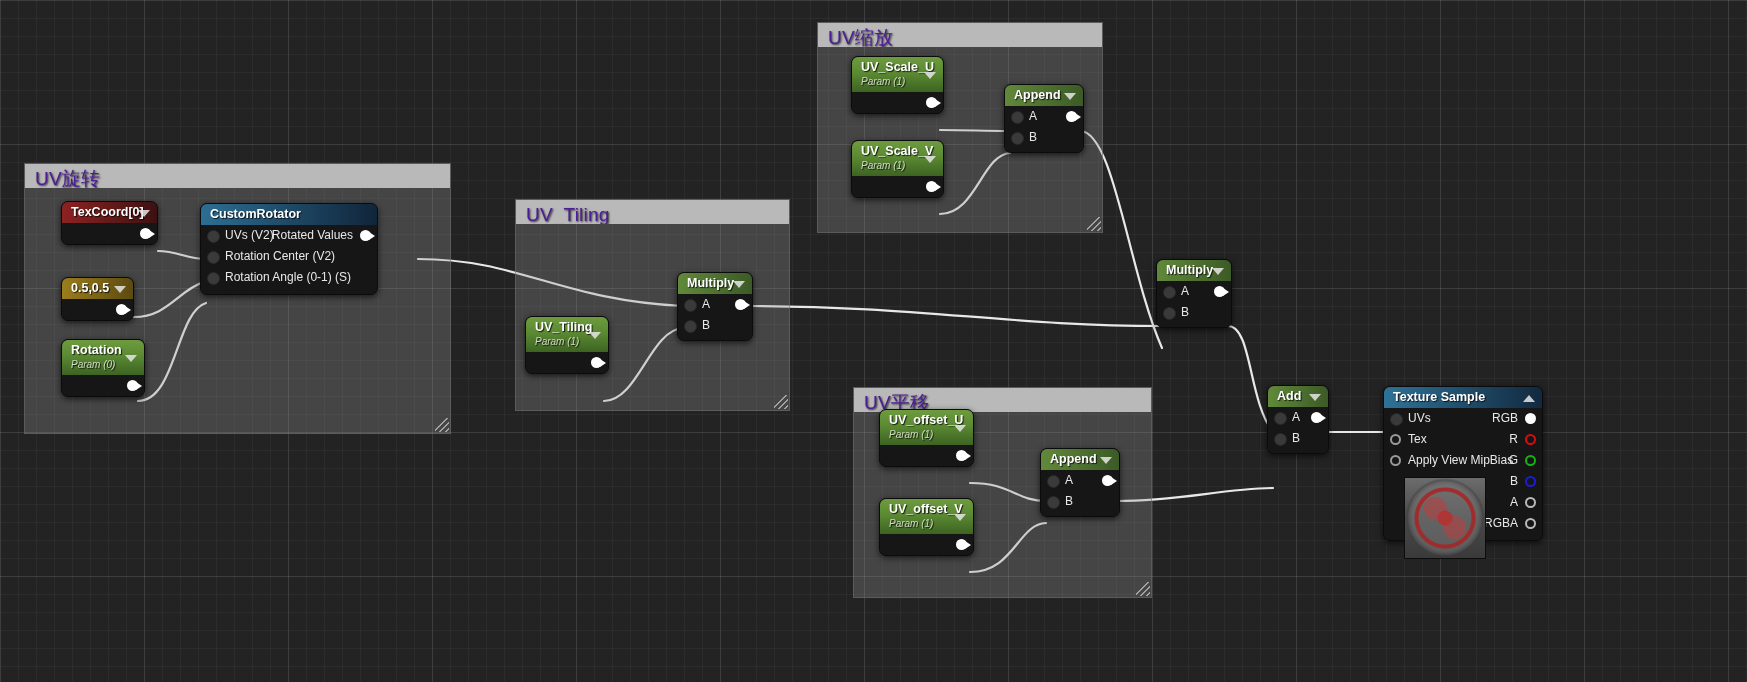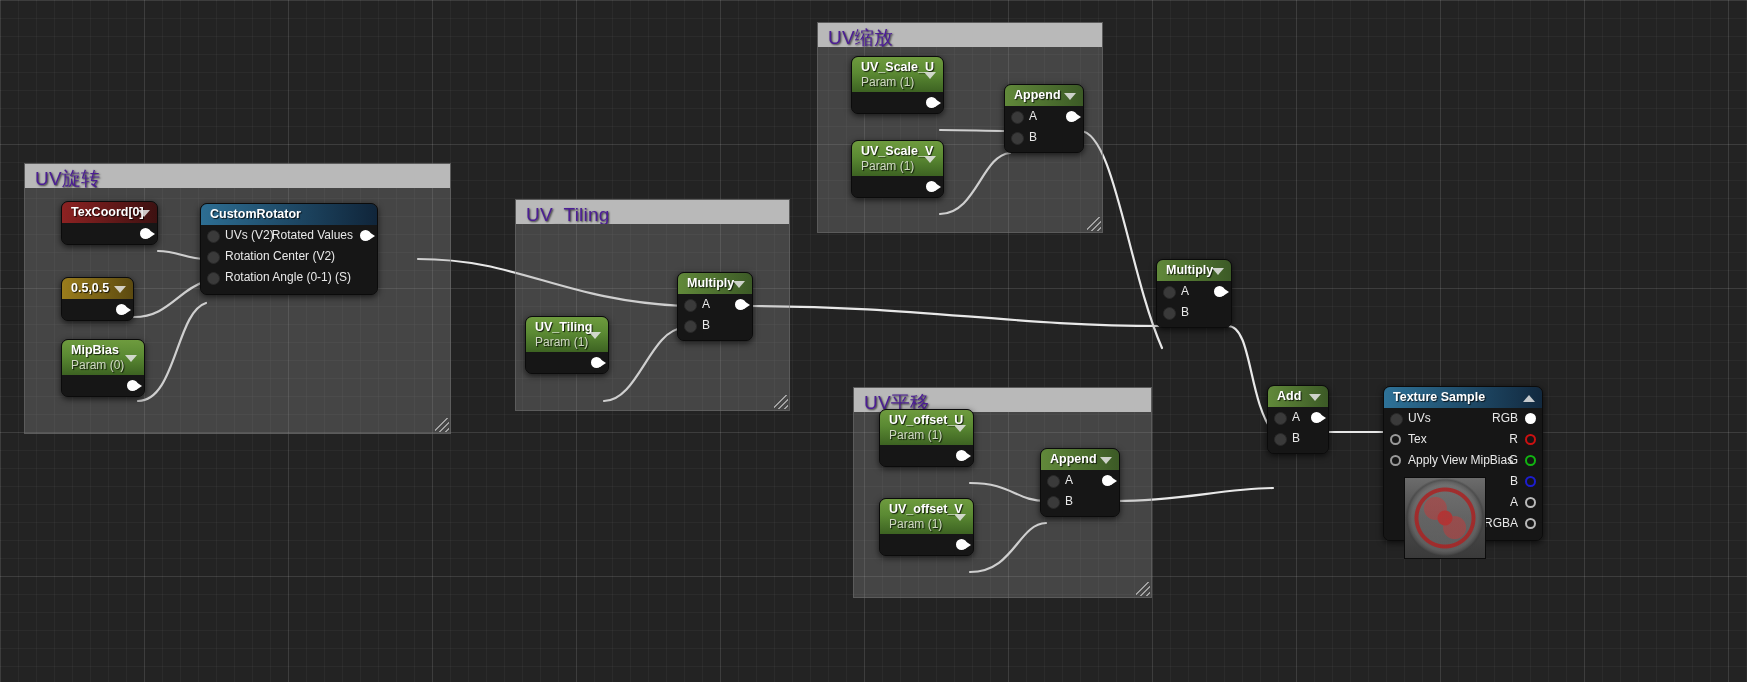--- a/index.html
+++ b/index.html
@@ -69,22 +69,23 @@
     color: #ffffff;
     font-size: 12.5px;
     font-weight: bold;
     text-shadow: 1px 1px 1px rgba(0,0,0,0.8);
     line-height: 15px;
     white-space: nowrap;
     overflow: hidden;
   }
   .node-header .sub {
     display: block;
-    font-size: 12px;
+    font-size: 10px;
     font-weight: normal;
+    font-style: italic;
     color: #cfd8c2;
     line-height: 14px;
     text-shadow: 1px 1px 1px rgba(0,0,0,0.8);
   }
   .hdr-green   { background: linear-gradient(to bottom, #6e9b3e 0%, #5b8a33 45%, #3d6322 100%); }
   .hdr-green-f { background: linear-gradient(to right, #61893a 0%, #3c5a26 100%); }
   .hdr-blue    { background: linear-gradient(to right, #2d6e93 0%, #10253a 100%); }
   .hdr-blue2   { background: linear-gradient(to right, #2e7298 0%, #12293f 100%); }
   .hdr-red     { background: linear-gradient(to right, #8d2222 0%, #3d1111 100%); }
   .hdr-gold    { background: linear-gradient(to right, #9b7d1c 0%, #5c4a10 100%); }
@@ -265,21 +266,21 @@
     </div>
     <div class="node-body">
       <div class="prow">
         <span class="pin out pin-on pin-arrow"></span>
       </div>
     </div>
   </div>
 
   <div class="node" style="left:61px; top:339px; width:84px;">
     <div class="node-header hdr-green">
-      <span>MipBias</span>
+      <span>Rotation</span>
       <span class="sub">Param (0)</span>
       <span class="caret"></span>
     </div>
     <div class="node-body">
       <div class="prow">
         <span class="pin out pin-on pin-arrow"></span>
       </div>
     </div>
   </div>
 

